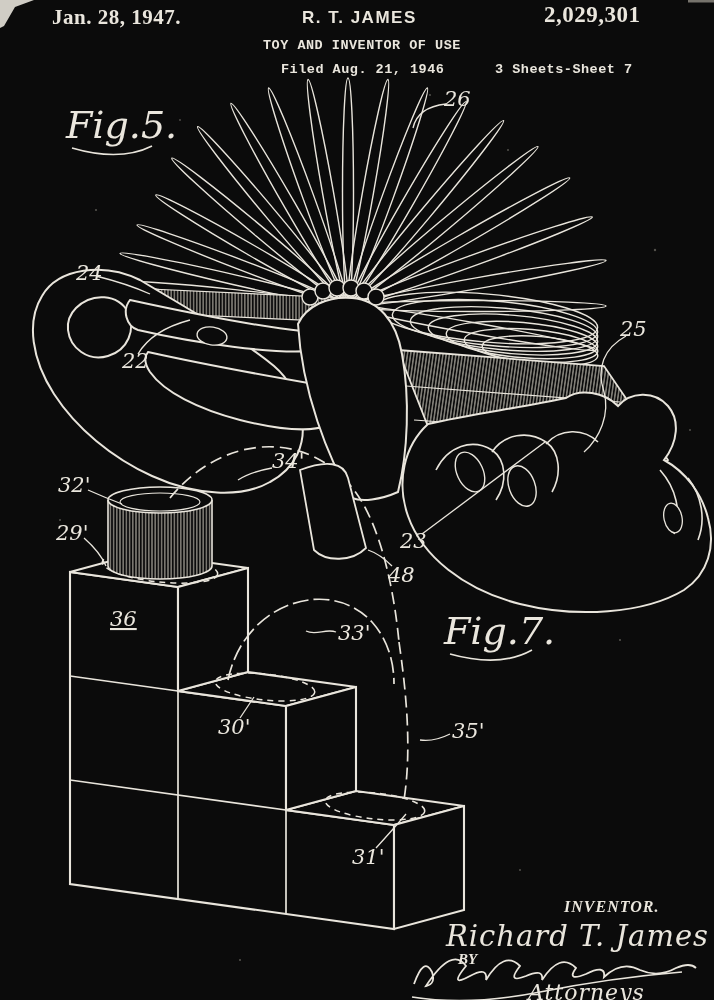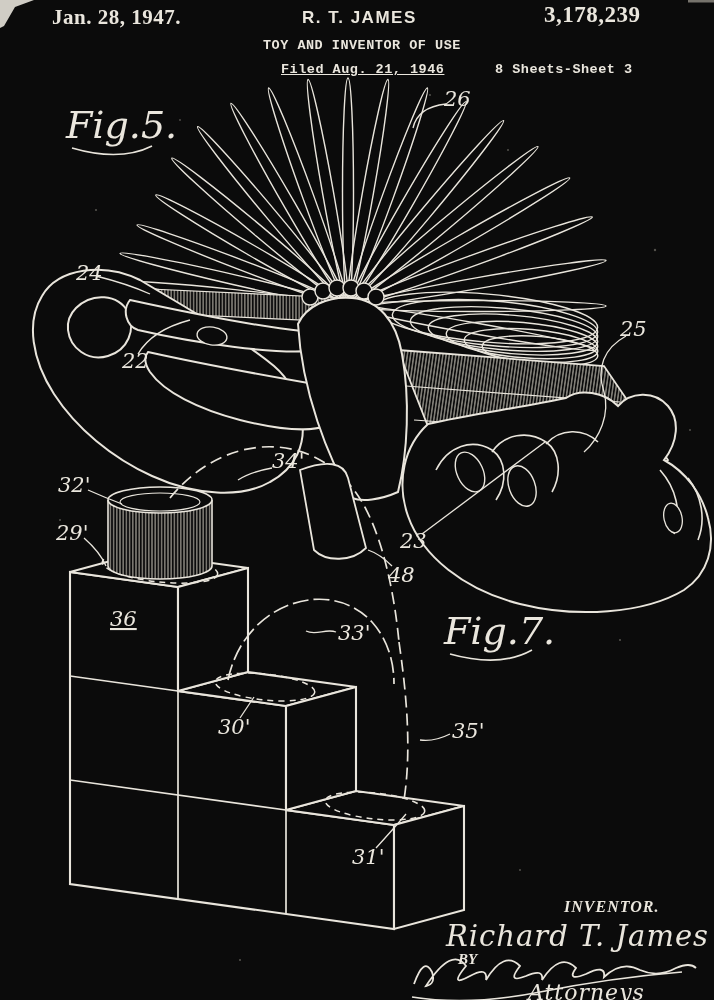--- a/index.html
+++ b/index.html
@@ -3,42 +3,42 @@
 <meta charset="utf-8">
 <style>
   html,body{margin:0;padding:0;background:#000;}
   .sheet{position:relative;width:714px;height:1000px;background:#0b0b0b;overflow:hidden;
          font-family:"Liberation Serif", serif;color:#eae6dd;}
   .hdr{position:absolute;white-space:nowrap;}
   .hdr-date{left:52px;top:5px;font:bold 21px "Liberation Serif",serif;letter-spacing:.5px;}
   .hdr-name{left:302px;top:8px;font:bold 17px "Liberation Sans",sans-serif;letter-spacing:1.5px;text-align:right;}
   .hdr-num{left:544px;top:2px;font:bold 23px "Liberation Serif",serif;letter-spacing:.5px;}
   .hdr-title{left:263px;top:38px;font:bold 13.5px "Liberation Mono",monospace;letter-spacing:.5px;}
-  .hdr-filed{left:281px;top:62px;font:bold 13.5px "Liberation Mono",monospace;letter-spacing:.5px;text-decoration:underline;}
+  .hdr-filed{left:281px;top:62px;font:bold 13.5px "Liberation Mono",monospace;letter-spacing:.5px;}
   .hdr-sheet{left:495px;top:62px;font:bold 13.5px "Liberation Mono",monospace;letter-spacing:.5px;}
   svg{position:absolute;left:0;top:0;}
   svg text{fill:#eae6dd;}
   .fig-t{font:italic 38px "DejaVu Serif",serif;}
   .num{font:italic 21px "DejaVu Serif",serif;}
   .sig-cap{font:italic bold 16px "Liberation Serif",serif;letter-spacing:1px;}
   .sig-name{font:italic 29px "DejaVu Serif",serif;letter-spacing:1px;}
   .sig-by{font:italic bold 15px "Liberation Serif",serif;}
   .sig-att{font:italic 22px "DejaVu Serif",serif;letter-spacing:1px;}
 </style>
 </head>
 <body>
 
 <div class="sheet">
 
   <div class="hdr hdr-date">Jan. 28, 1947.</div>
   <div class="hdr hdr-name">R. T. JAMES</div>
-  <div class="hdr hdr-num">3,178,239</div>
+  <div class="hdr hdr-num">2,029,301</div>
   <div class="hdr hdr-title">TOY AND INVENTOR OF USE</div>
   <div class="hdr hdr-filed">Filed Aug. 21, 1946</div>
-  <div class="hdr hdr-sheet">8 Sheets-Sheet 3</div>
+  <div class="hdr hdr-sheet">3 Sheets-Sheet 7</div>
 
   <svg width="714" height="1000" viewBox="0 0 714 1000">
     <defs>
       <pattern id="hv" width="3.2" height="8" patternUnits="userSpaceOnUse">
         <rect width="3.2" height="8" fill="#0b0b0b"></rect>
         <path d="M1.6,0 V8" stroke="#cfcabe" stroke-width="0.9"></path>
       </pattern>
       <pattern id="hv2" width="3.2" height="8" patternUnits="userSpaceOnUse" patternTransform="rotate(8)">
         <rect width="3.2" height="8" fill="#0b0b0b"></rect>
         <path d="M1.6,0 V8" stroke="#d8d4c8" stroke-width="0.9"></path>

